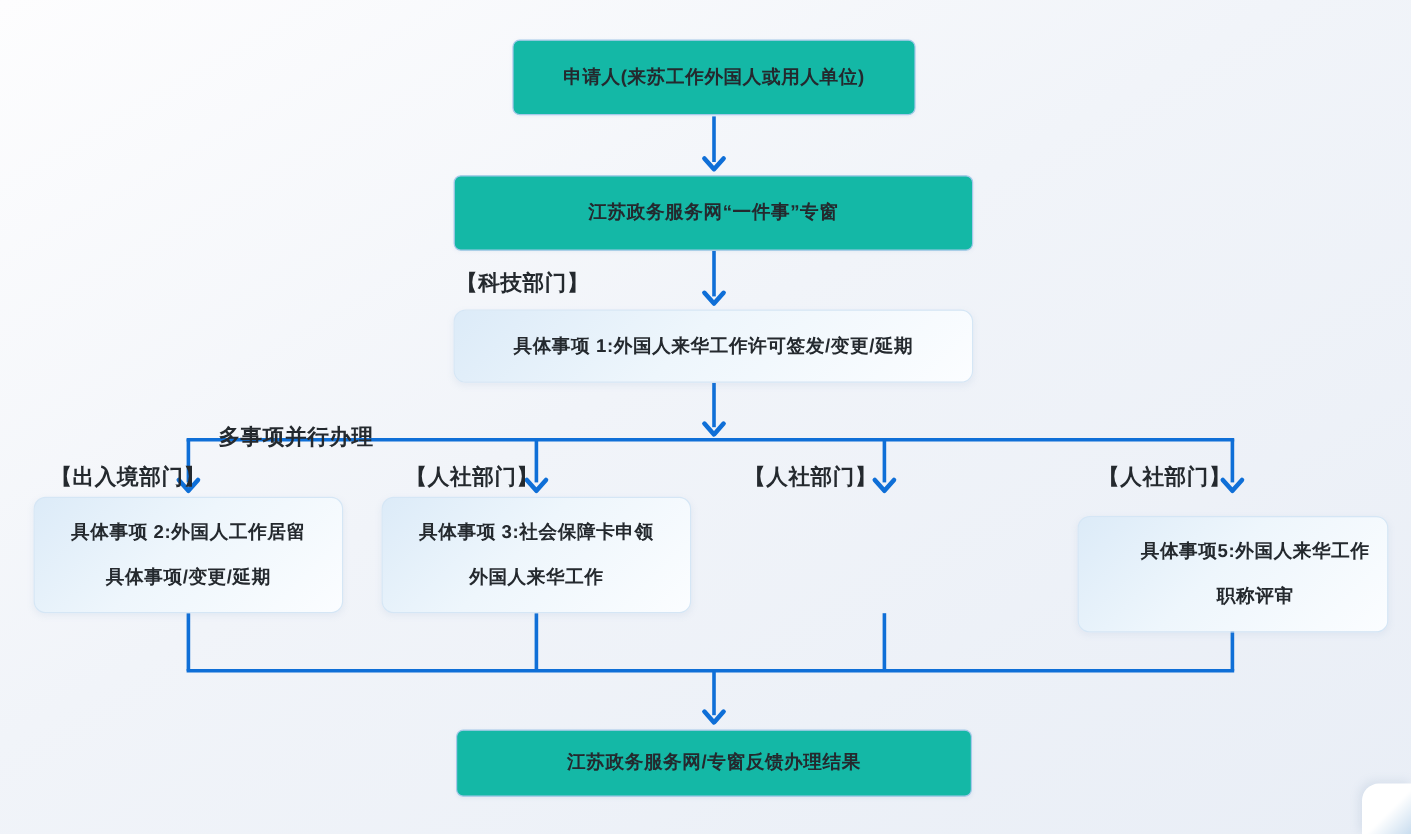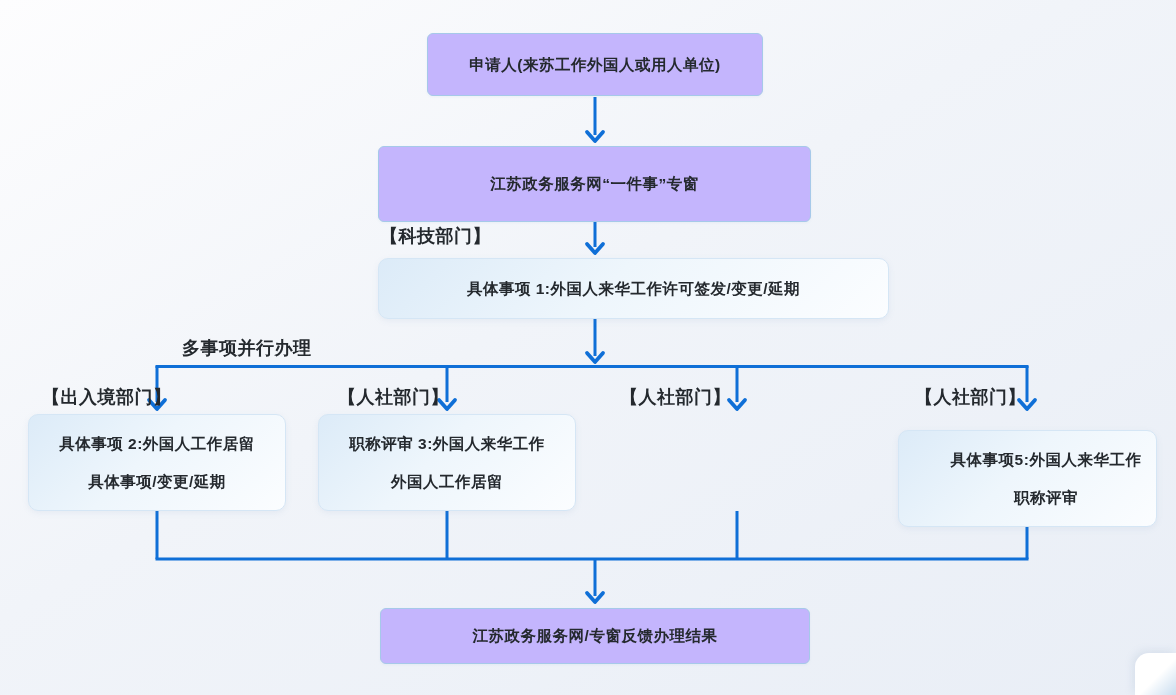--- a/index.html
+++ b/index.html
@@ -18,21 +18,21 @@
     display: flex;
     flex-direction: column;
     align-items: center;
     justify-content: center;
     text-align: center;
     font-weight: bold;
     font-size: 15.5px;
     letter-spacing: .5px;
   }
   .node-plain {
-    background: #c4b5fd;
+    background: #14b8a6;
     border: 1px solid #a6c9e9;
     border-radius: 6px;
     box-shadow: 0 1px 3px rgba(120,150,190,.08);
   }
   .node-grad {
     background: linear-gradient(135deg, #dcebf8 0%, #eef6fc 45%, #fbfdff 100%);
     border: 1px solid #d5e6f5;
     border-radius: 10px;
     box-shadow: 0 2px 6px rgba(120,150,190,.10);
   }
@@ -98,45 +98,45 @@
     <path d="M155.5 559 H1028.5"></path>
 
     <path d="M595 559 V596"></path>
     <path d="M587 593 L595 602 L603 593" stroke-width="3.8" stroke-linecap="round" stroke-linejoin="round"></path>
   </svg>
 
   <div class="node node-plain" style="left:427px; top:33px; width:336px; height:63px;">
     <div class="ln">申请人(来苏工作外国人或用人单位)</div>
   </div>
 
-  <div class="node node-plain" style="left:378px; top:146px; width:433px; height:76px;">
+  <div class="node node-plain" style="left:378px; top:146px; width:433px; height:63px;">
     <div class="ln">江苏政务服务网“一件事”专窗</div>
   </div>
 
   <div class="flow-label" style="left:380px; top:224px;">【科技部门】</div>
 
-  <div class="node node-grad" style="left:378px; top:258px; width:511px; height:61px;justify-content:center;">
+  <div class="node node-grad" style="left:378px; top:258px; width:433px; height:61px;justify-content:center;">
     <div class="ln">具体事项 1:外国人来华工作许可签发/变更/延期</div>
   </div>
 
-  <div class="flow-label" style="left:182px; top:336px;">多事项并行办理</div>
+  <div class="flow-label" style="left:182px; top:352px;">多事项并行办理</div>
 
   <div class="flow-label" style="left:42px;  top:385px;">【出入境部门】</div>
   <div class="flow-label" style="left:338px; top:385px;">【人社部门】</div>
   <div class="flow-label" style="left:620px; top:385px;">【人社部门】</div>
   <div class="flow-label" style="left:915px; top:385px;">【人社部门】</div>
 
   <div class="node node-grad" style="left:28px; top:414px; width:258px; height:97px;">
     <div class="ln">具体事项 2:外国人工作居留</div>
     <div class="ln">具体事项/变更/延期</div>
   </div>
 
   <div class="node node-grad" style="left:318px; top:414px; width:258px; height:97px;">
-    <div class="ln">职称评审 3:外国人来华工作</div>
-    <div class="ln">外国人工作居留</div>
+    <div class="ln">具体事项 3:社会保障卡申领</div>
+    <div class="ln">外国人来华工作</div>
   </div>
 
 
   <div class="node node-grad" style="left:898px; top:430px; width:259px; height:97px;padding-left:37px;">
     <div class="ln">具体事项5:外国人来华工作</div>
     <div class="ln">职称评审</div>
   </div>
 
   <div class="node node-plain" style="left:380px; top:608px; width:430px; height:56px;">
     <div class="ln">江苏政务服务网/专窗反馈办理结果</div>

